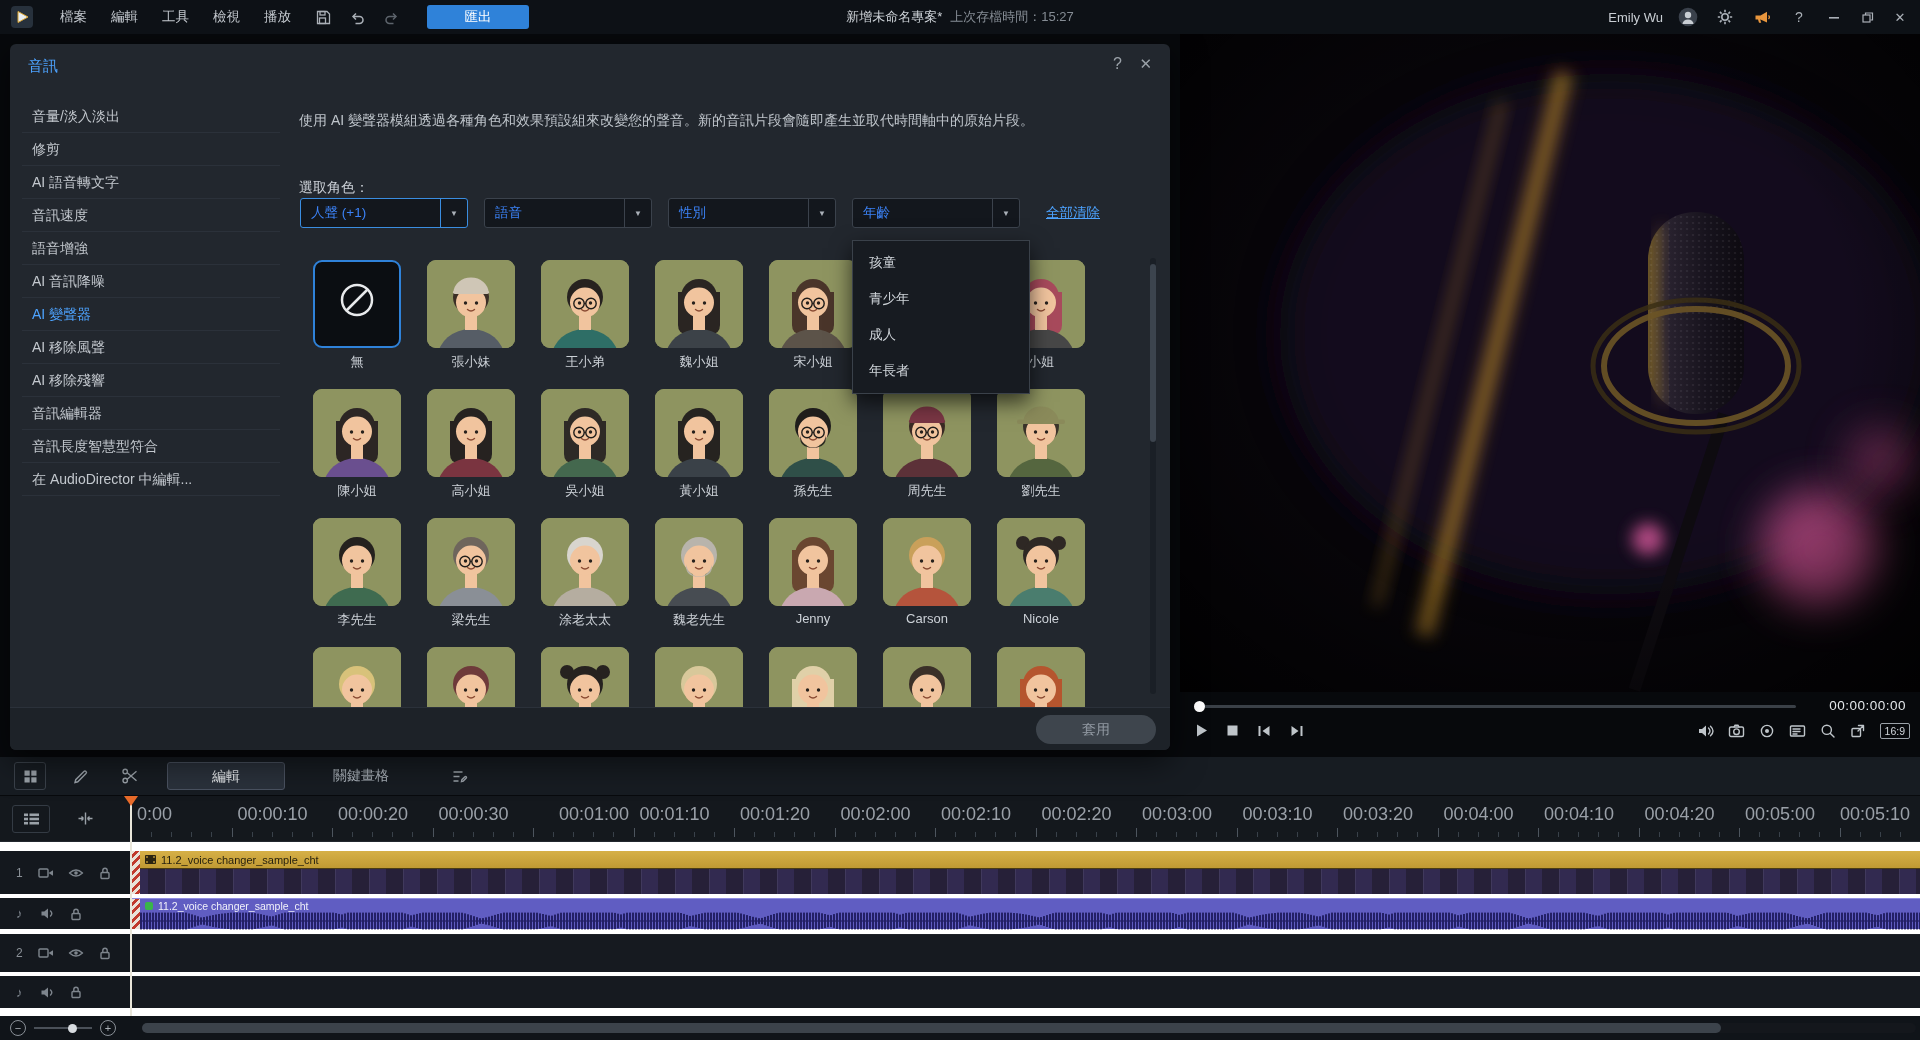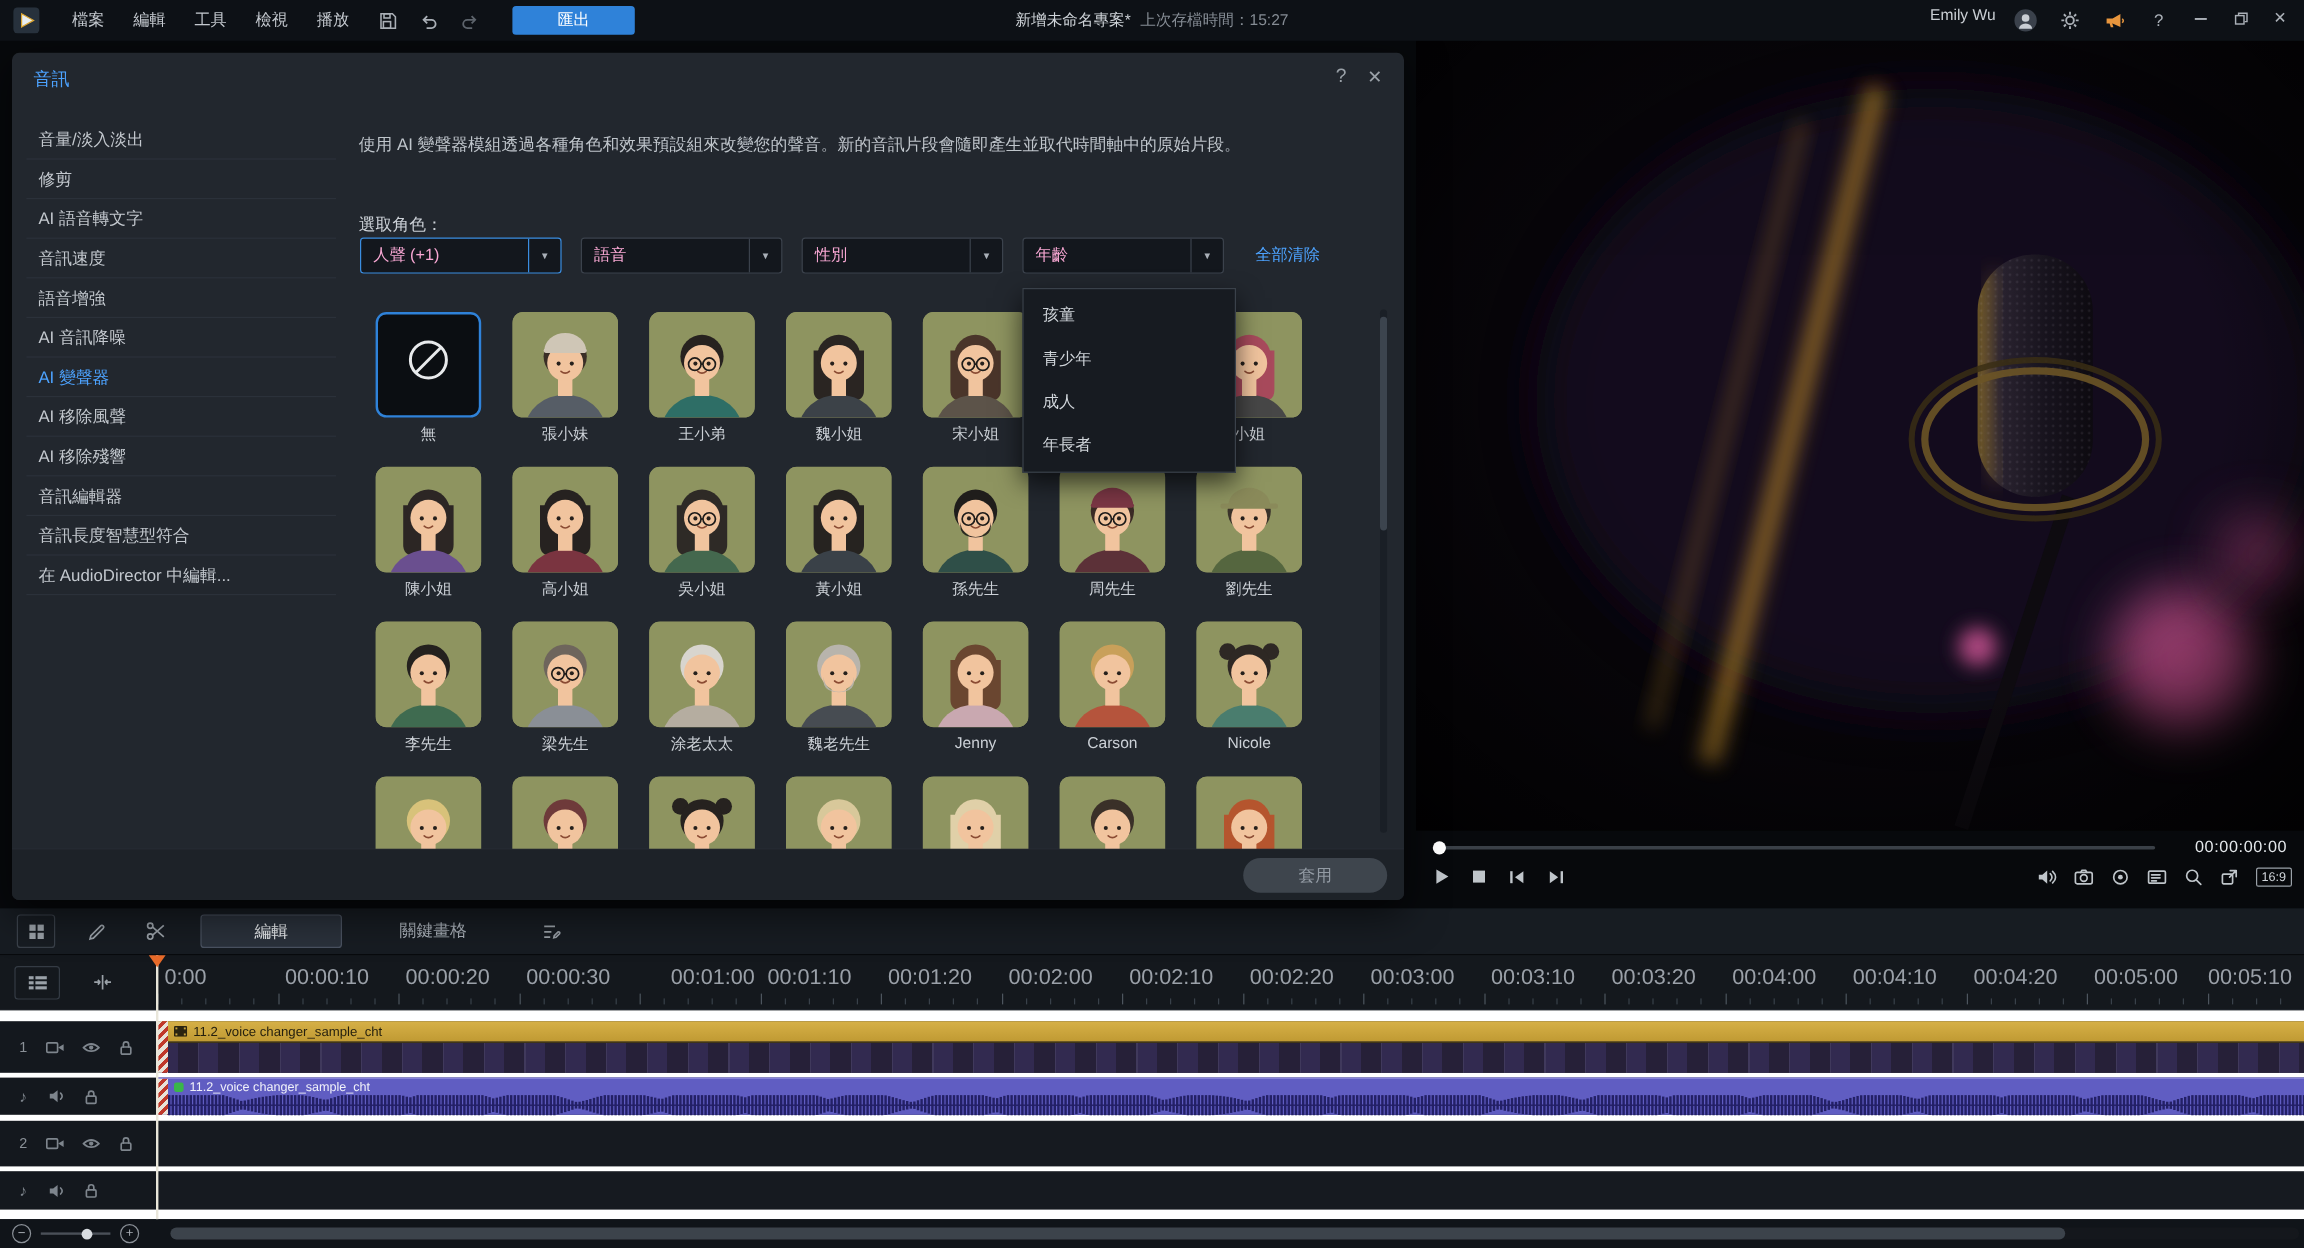--- a/index.html
+++ b/index.html
@@ -16,46 +16,46 @@
   #menu-list{display:flex;align-items:center;gap:4px;margin-left:6px}
   .menu-item{font-size:13.5px;color:#c3c8ce;padding:0 10px;cursor:default}
   .tbicon{display:flex;align-items:center;justify-content:center;width:24px;height:24px;color:#aab0b7}
   .tbicon.dim{color:#5d646c}
   #export-btn{margin-left:14px;width:102px;height:24px;background:#2f82d9;border:none;border-radius:3px;
               color:#fff;font-size:13.5px;font-family:inherit;cursor:pointer}
   .tb-center{position:absolute;left:50%;top:0;height:34px;transform:translateX(-50%);
              display:flex;align-items:center;gap:8px;white-space:nowrap}
   .tb-center .t1{font-size:13px;color:#cfd4d9}
   .tb-center .t2{font-size:13px;color:#858c94}
-  .tb-right{margin-left:auto;display:flex;gap:13px}
+  .tb-right{margin-left:auto;display:flex;align-items:center;gap:13px}
   .uname{font-size:13px;color:#c9ced3}
   .winbtn{width:20px;height:20px;display:flex;align-items:center;justify-content:center;color:#aab0b7;font-size:13px}
 
   
   #audio-panel{position:absolute;left:10px;top:44px;width:1160px;height:706px;background:#22272e;
                border-radius:6px;box-shadow:0 10px 34px rgba(0,0,0,.6);z-index:10}
   .ap-title{position:absolute;left:18px;top:13px;color:#4da3ff;font-size:15px}
   .ap-help{position:absolute;right:48px;top:11px;color:#9aa1a8;font-size:16px;cursor:pointer}
   .ap-close{position:absolute;right:18px;top:11px;color:#9aa1a8;font-size:15px;cursor:pointer}
   #sidebar-list{position:absolute;left:12px;top:56px;width:258px}
   .side-item{height:32px;line-height:32px;padding-left:10px;font-size:14px;color:#c3c8ce;
              border-bottom:1px solid #2b313a;cursor:pointer;white-space:nowrap}
   .side-item.active{color:#4da3ff}
   #ap-content{position:absolute;left:282px;top:56px;width:864px;height:608px;overflow:hidden}
   .ap-desc{position:absolute;left:7px;top:12px;margin:0;font-size:14px;color:#bfc5cb;white-space:nowrap}
   .ap-selrole{position:absolute;left:7px;top:79px;font-size:14px;color:#ccd1d7}
   .filter-row{position:absolute;left:8px;top:98px;display:flex;gap:16px;align-items:center;height:30px}
   .dd{width:168px;height:30px;box-sizing:border-box;background:#13171d;border:1px solid #3b424c;
       border-radius:3px;display:flex;align-items:center;cursor:pointer}
-  .dd-val{flex:1;padding-left:10px;font-size:13.5px;color:#f9a8d4;white-space:nowrap}
+  .dd-val{flex:1;padding-left:10px;font-size:13.5px;color:#3b82f6;white-space:nowrap}
   .dd-arrow{width:26px;height:100%;border-left:1px solid #3b424c;display:flex;align-items:center;
             justify-content:center;font-size:8px;color:#aab0b8}
   .dd.active{border:1.5px solid #3a8de0}
   .dd.active .dd-arrow{border-left-color:#3a8de0}
-  .clear-link{color:#4da3ff;font-size:13.5px;cursor:pointer;margin-left:10px;white-space:nowrap}
+  .clear-link{color:#4da3ff;font-size:13.5px;text-decoration:underline;cursor:pointer;margin-left:10px;white-space:nowrap}
   #char-grid{position:absolute;left:21px;top:160px}
   .char-row{display:flex;gap:26px;margin-bottom:19px}
   .char-cell{width:88px;cursor:pointer}
   .char-av{width:88px;height:88px;box-sizing:border-box;border-radius:9px;overflow:hidden;background:#8e9460}
   .char-av svg{width:100%;height:100%}
   .char-cell.none .char-av{background:#0b0e12;border:2px solid #2f82d9}
   .char-name{margin-top:5px;text-align:center;font-size:13px;color:#ccd1d7;height:17px;white-space:nowrap;overflow:hidden}
   #age-menu{position:absolute;left:560px;top:140px;width:176px;background:#171b21;border:1px solid #3a414a;
             box-shadow:0 8px 20px rgba(0,0,0,.65);padding:4px 0;z-index:6}
   .menu-option{height:36px;line-height:36px;padding-left:16px;font-size:13.5px;color:#d0d5da;cursor:pointer}

